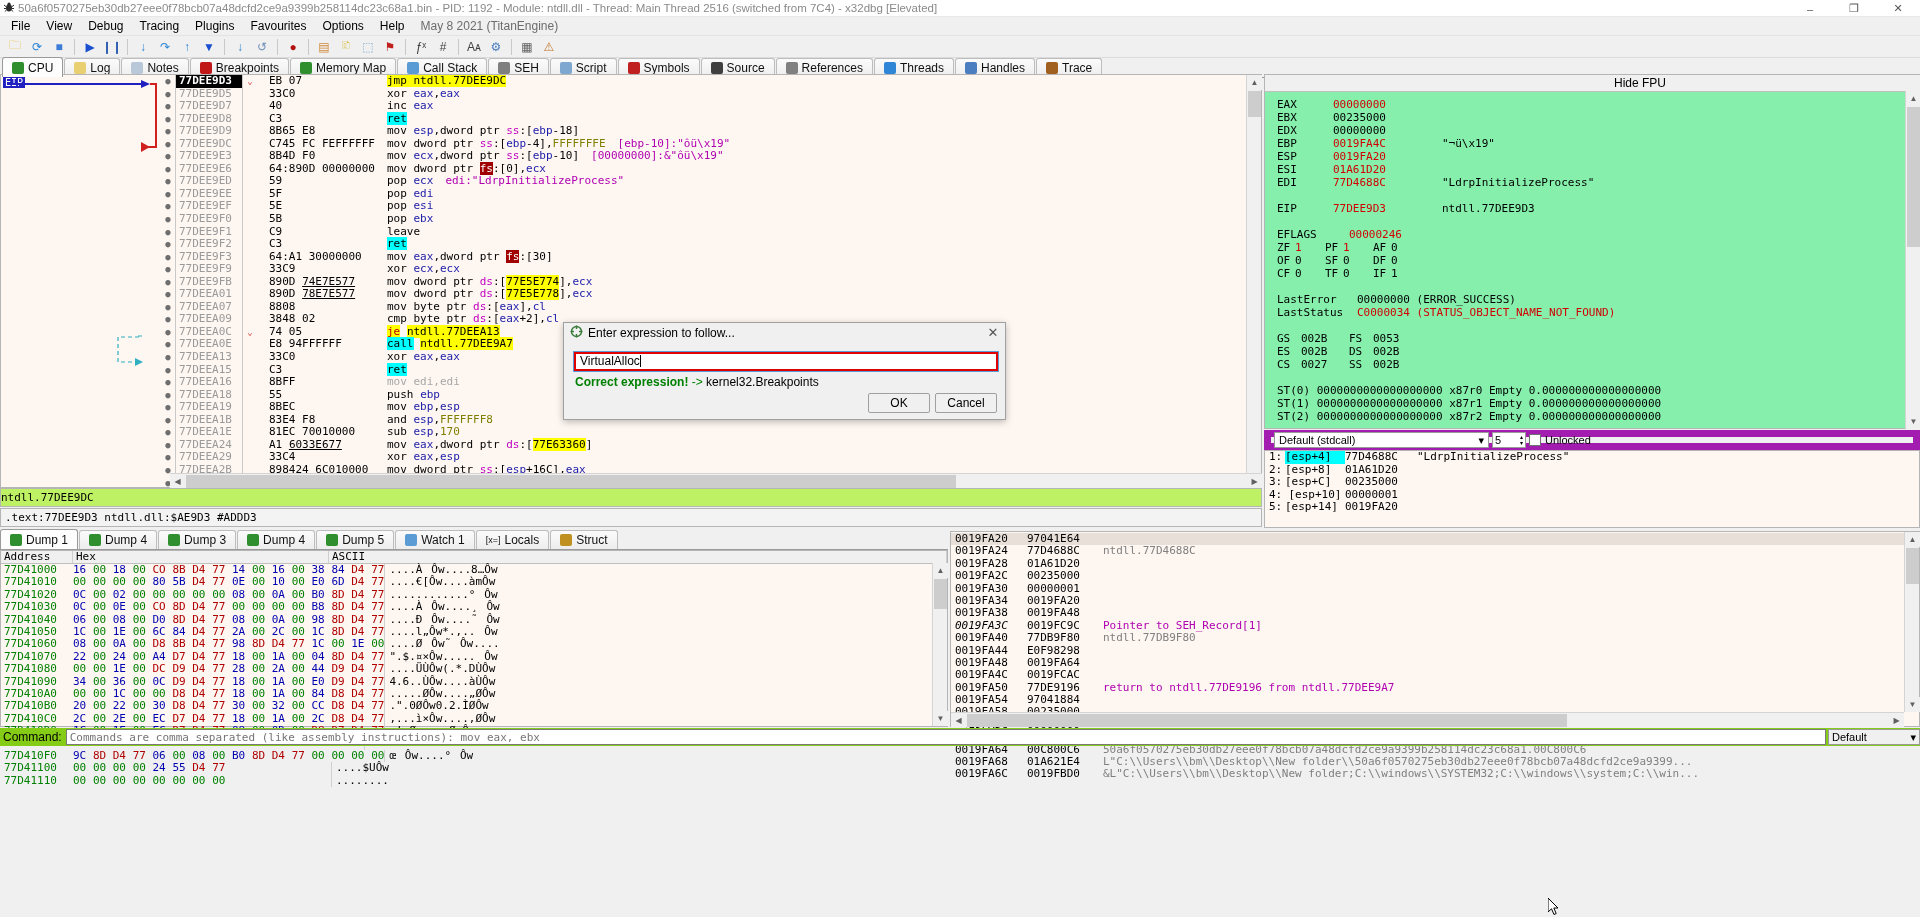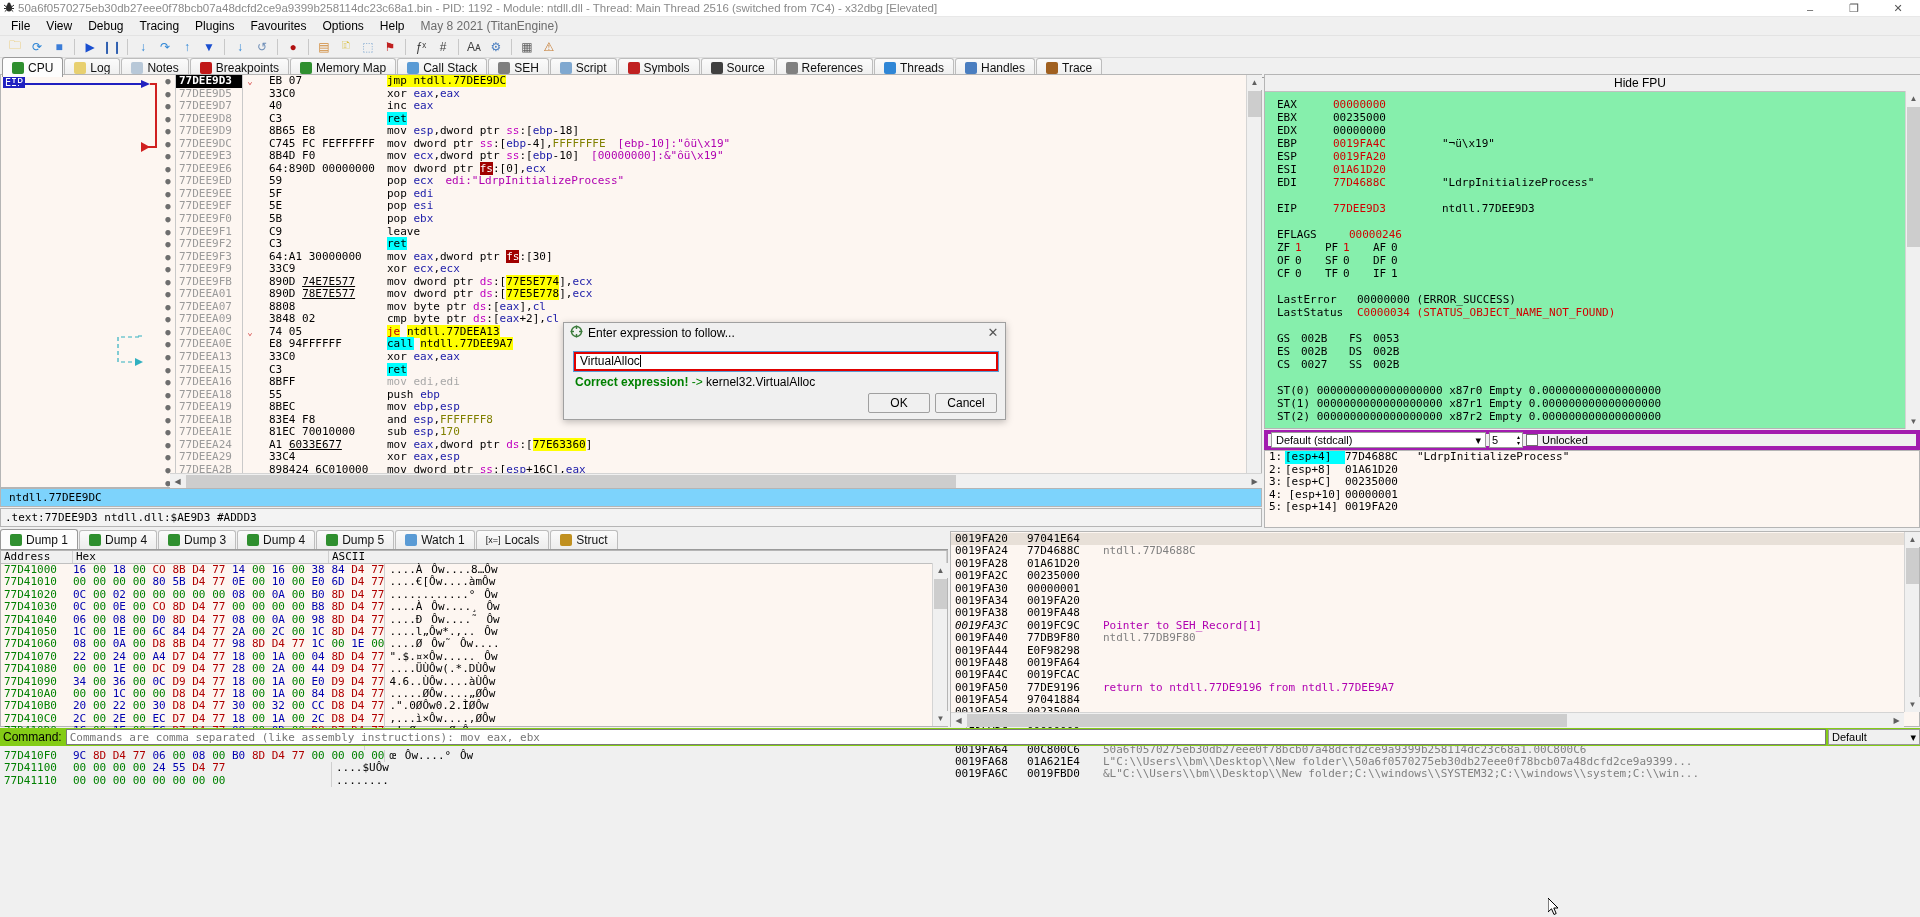--- a/index.html
+++ b/index.html
@@ -75,41 +75,41 @@
   .dim    { color:#a8a8a8; }
   .ul     { text-decoration: underline; }
 
   
   .eipbox { position:absolute; left:2px; top:2px; background:#2020c0; color:#fff;
             font-family:"DejaVu Sans Mono", monospace; font-size:10px; padding:0 2px; }
   svg.arrows { position:absolute; left:0; top:0; pointer-events:none; }
 
   
   #status1 { position:absolute; left:0; top:488px; width:1262px; height:19px;
-             background:#7dd3fc; border:1px solid #b5b5b5; font-family:"DejaVu Sans Mono",monospace;
-             font-size:11px; line-height:17px; padding-left:8px; color:#000; }
+             background:#bef264; border:1px solid #b5b5b5; font-family:"DejaVu Sans Mono",monospace;
+             font-size:11px; line-height:17px; padding-left:0; color:#000; }
   #status2 { position:absolute; left:0; top:508px; width:1262px; height:19px;
              background:#f3f3f3; border:1px solid #b5b5b5; font-family:"DejaVu Sans Mono",monospace;
              font-size:11px; line-height:17px; padding-left:4px; color:#000; }
 
   
   #regpanel { left: 1264px; top: 74px; width: 752px; height: 355px; background:#86efac; }
   .reg-head { height: 17px; background:#f0f0f0; border-bottom:1px solid #c0c0c0;
               text-align:center; font-size:12px; line-height:16px; color:#000; }
   .reg-body { font-family:"DejaVu Sans Mono", monospace; font-size:11px; padding:6px 0 0 12px;
               position:relative; height:336px; overflow:hidden;}
   .rline { height: 13px; line-height: 13px; white-space: nowrap; }
   .rname { color:#000; display:inline-block; }
   .rval  { color:#d00000; }
   .rval0 { color:#000; }
   .rcmt  { color:#000; }
 
   
   #ccbar { position:absolute; left:1264px; top:430px; width:656px; height:20px;
-           background:#f0f0f0; border:4px solid #a21caf; display:flex; align-items:center; gap:3px; padding:0 3px;}
+           background:#f0f0f0; border:7px solid #a21caf; display:flex; align-items:center; gap:3px; padding:0 3px;}
   .combo { height:16px; background:#fff; border:1px solid #9a9a9a; font-size:11px;
            display:flex; align-items:center; padding:0 4px; justify-content:space-between; }
   .spin { height:16px; background:#fff; border:1px solid #9a9a9a; font-size:11px;
           display:flex; align-items:center; padding:0 2px; }
 
   
   #argspanel { left:1264px; top:450px; width:656px; height:78px; background:#fdf6f1; }
   .aline { font-family:"DejaVu Sans Mono", monospace; font-size:11px; height:12.5px; line-height:12.5px;
            white-space:nowrap; padding-left:4px; }
   .ahl { background:#00ffff; }
@@ -898,21 +898,21 @@
             <line x1="9" y1="6.5" x2="12.5" y2="6.5" stroke="#3a7a3a" stroke-width="1.4"></line>
           </svg>
       </span>
       <span>Enter expression to follow...</span>
       <span class="dlg-x">✕</span>
     </div>
     <div class="dlg-input">
       <span>VirtualAlloc</span><span class="caret"></span>
     </div>
     <div class="dlg-ok-msg">
-      <span style="color:#008000; font-weight:bold;">Correct expression!</span><span style="color:#008000;"> -&gt; </span><span style="color:#000;">kernel32.VirtualAlloc</span>
+      <span style="color:#008000; font-weight:bold;">Correct expression!</span><span style="color:#008000;"> -&gt; </span><span style="color:#000;">kernel32.Breakpoints</span>
     </div>
     <div class="dlg-btn" style="left:304px;">OK</div>
     <div class="dlg-btn" style="left:371px;">Cancel</div>
   </div>
 
   <svg class="cursor-arrow" viewBox="0 0 12 18">
     <polygon points="0,0 0,14 3.5,10.8 6,16.5 8.2,15.5 5.8,10 10,10" fill="#fff" stroke="#000" stroke-width="1"></polygon>
   </svg>
 
 </div>

